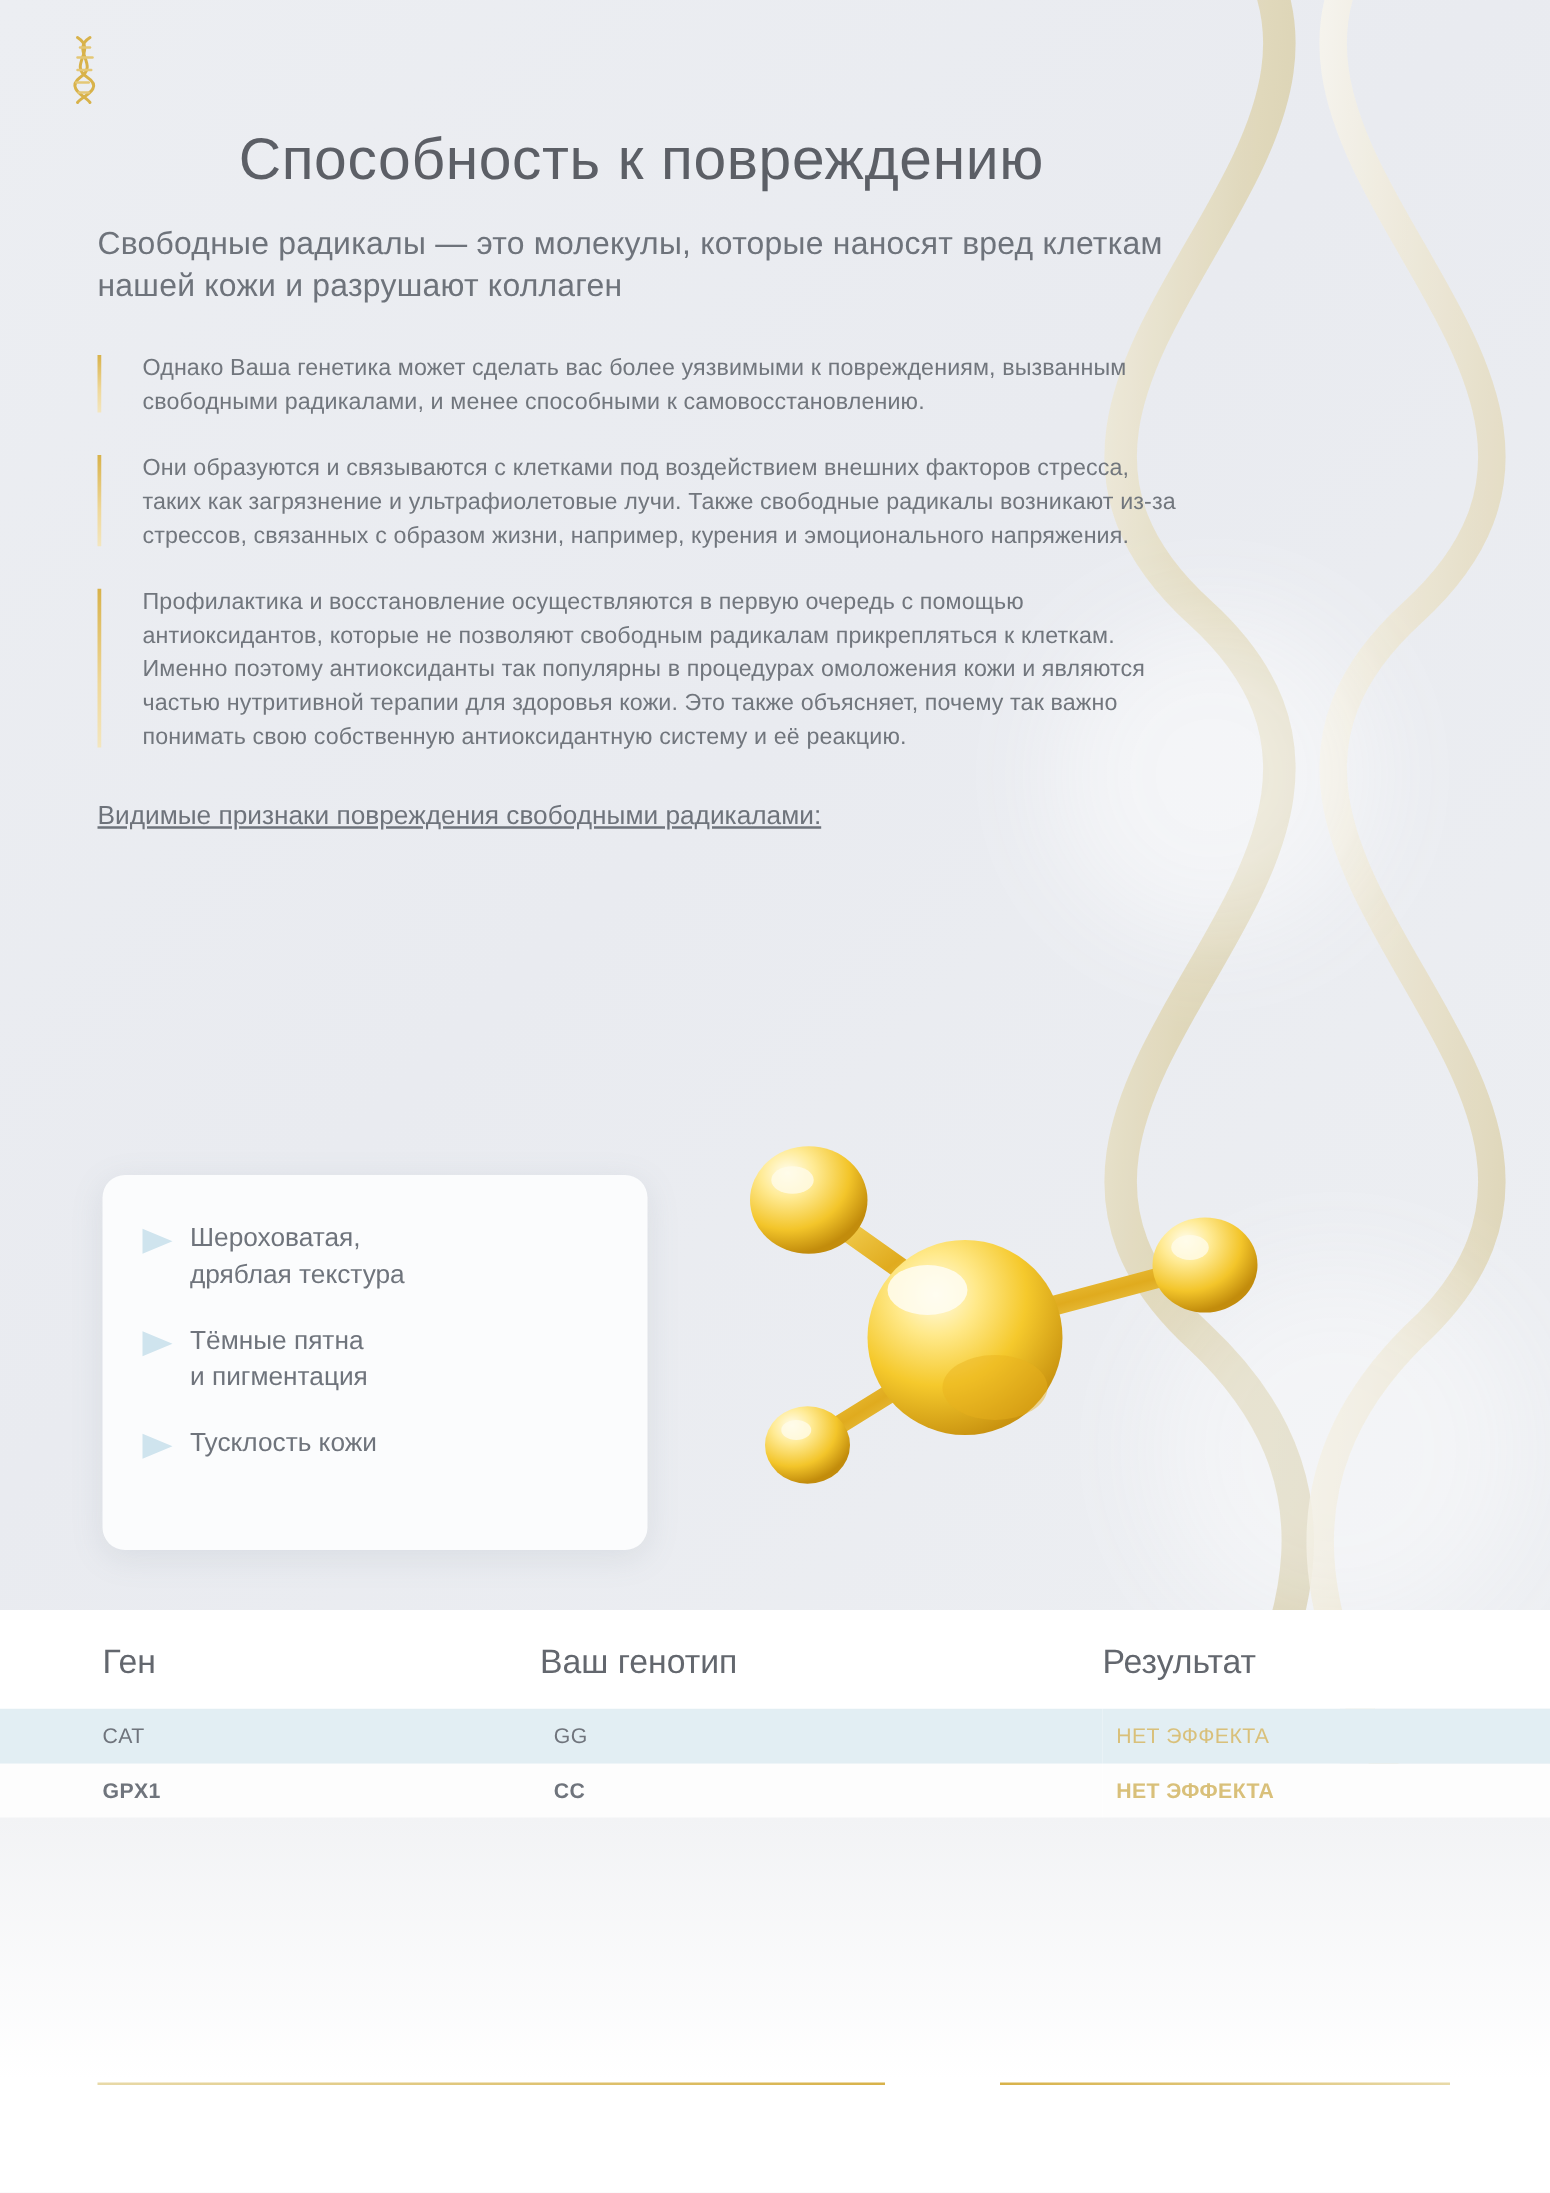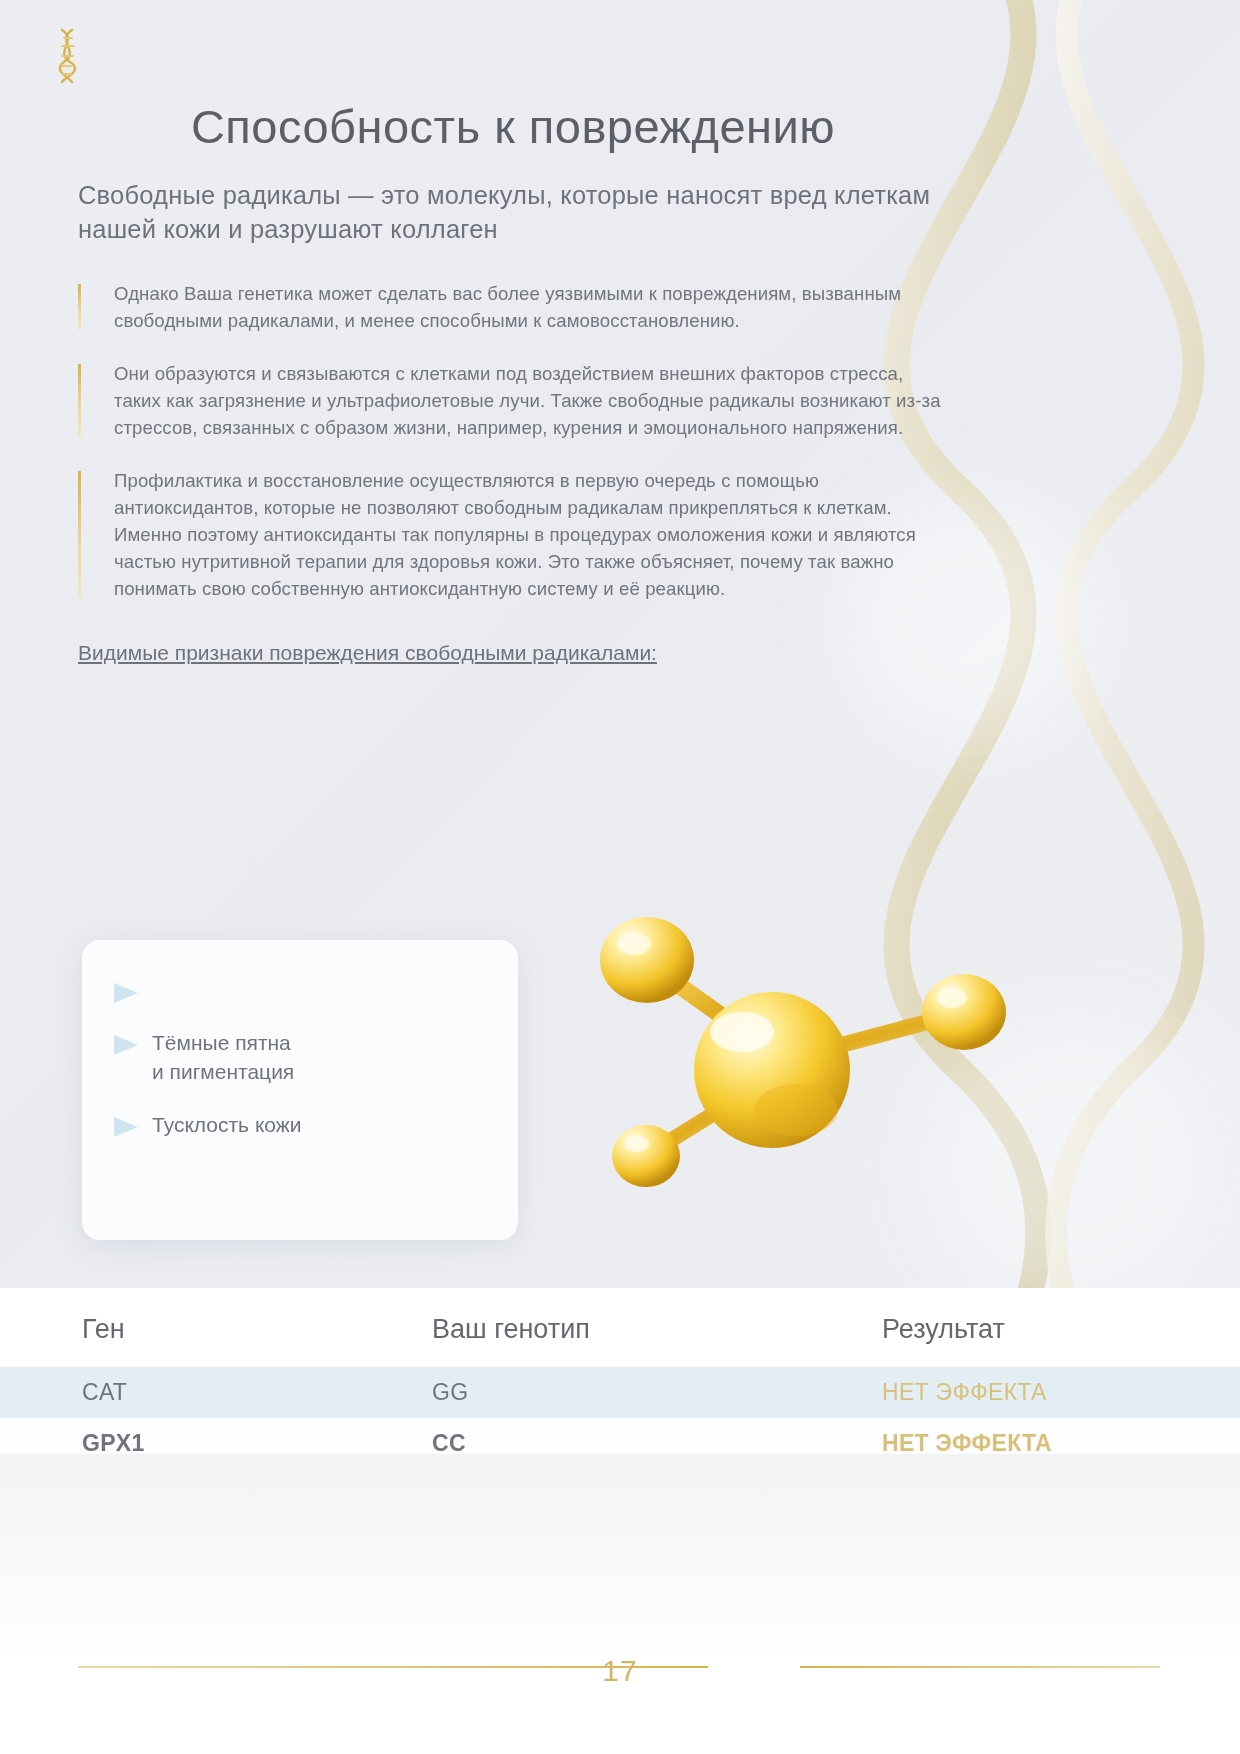--- a/index.html
+++ b/index.html
@@ -158,23 +158,23 @@
   .table th {
     text-align: left;
     font-weight: 300;
     font-size: 27px;
     color: #63676e;
     padding: 26px 0 22px 0;
     background: #ffffff;
   }
   .table td {
     font-weight: 300;
-    font-size: 23px;
+    font-size: 17px;
     color: #6f747c;
-    padding: 12px 0;
+    padding: 12px 11px;
     letter-spacing: 0.3px;
   }
   .col-gene { width: 350px; padding-left: 82px !important; }
   .col-geno { width: 450px; }
   .col-res  { width: 440px; }
   tr.alt td { background: #e2eef3; }
   tr.plain td { background: #fdfdfd; font-weight: bold; }
   td.result { color: #d9c07a; }
   td.result.low { color: #c9d9dd; }
   
@@ -305,20 +305,22 @@
     <div class="signs-label">Видимые признаки повреждения свободными радикалами:</div>
   </div>
 
   <div class="signs-card">
     <div class="sign-row">
       <span class="sign-arrow">
         <svg width="30" height="22" viewBox="0 0 30 22">
             <polygon points="2,1 26,11 2,21" fill="#cfe4ee"></polygon>
           </svg>
       </span>
+      <span class="sign-text" style="white-space:pre-line">Шероховатая,
+дряблая текстура</span>
     </div>
     <div class="sign-row">
       <span class="sign-arrow">
         <svg width="30" height="22" viewBox="0 0 30 22">
             <polygon points="2,1 26,11 2,21" fill="#cfe4ee"></polygon>
           </svg>
       </span>
       <span class="sign-text" style="white-space:pre-line">Тёмные пятна
 и пигментация</span>
     </div>
@@ -401,16 +403,15 @@
           <td class="col-geno">CC</td>
           <td class="col-res result">НЕТ ЭФФЕКТА</td>
         </tr>
       </tbody>
     </table>
   </div>
 
   <div class="footer">
     <div class="footer-line"></div>
     <div class="footer-line right"></div>
-    <div class="page-number">17</div>
   </div>
 
 </div>
 
 </body></html>

